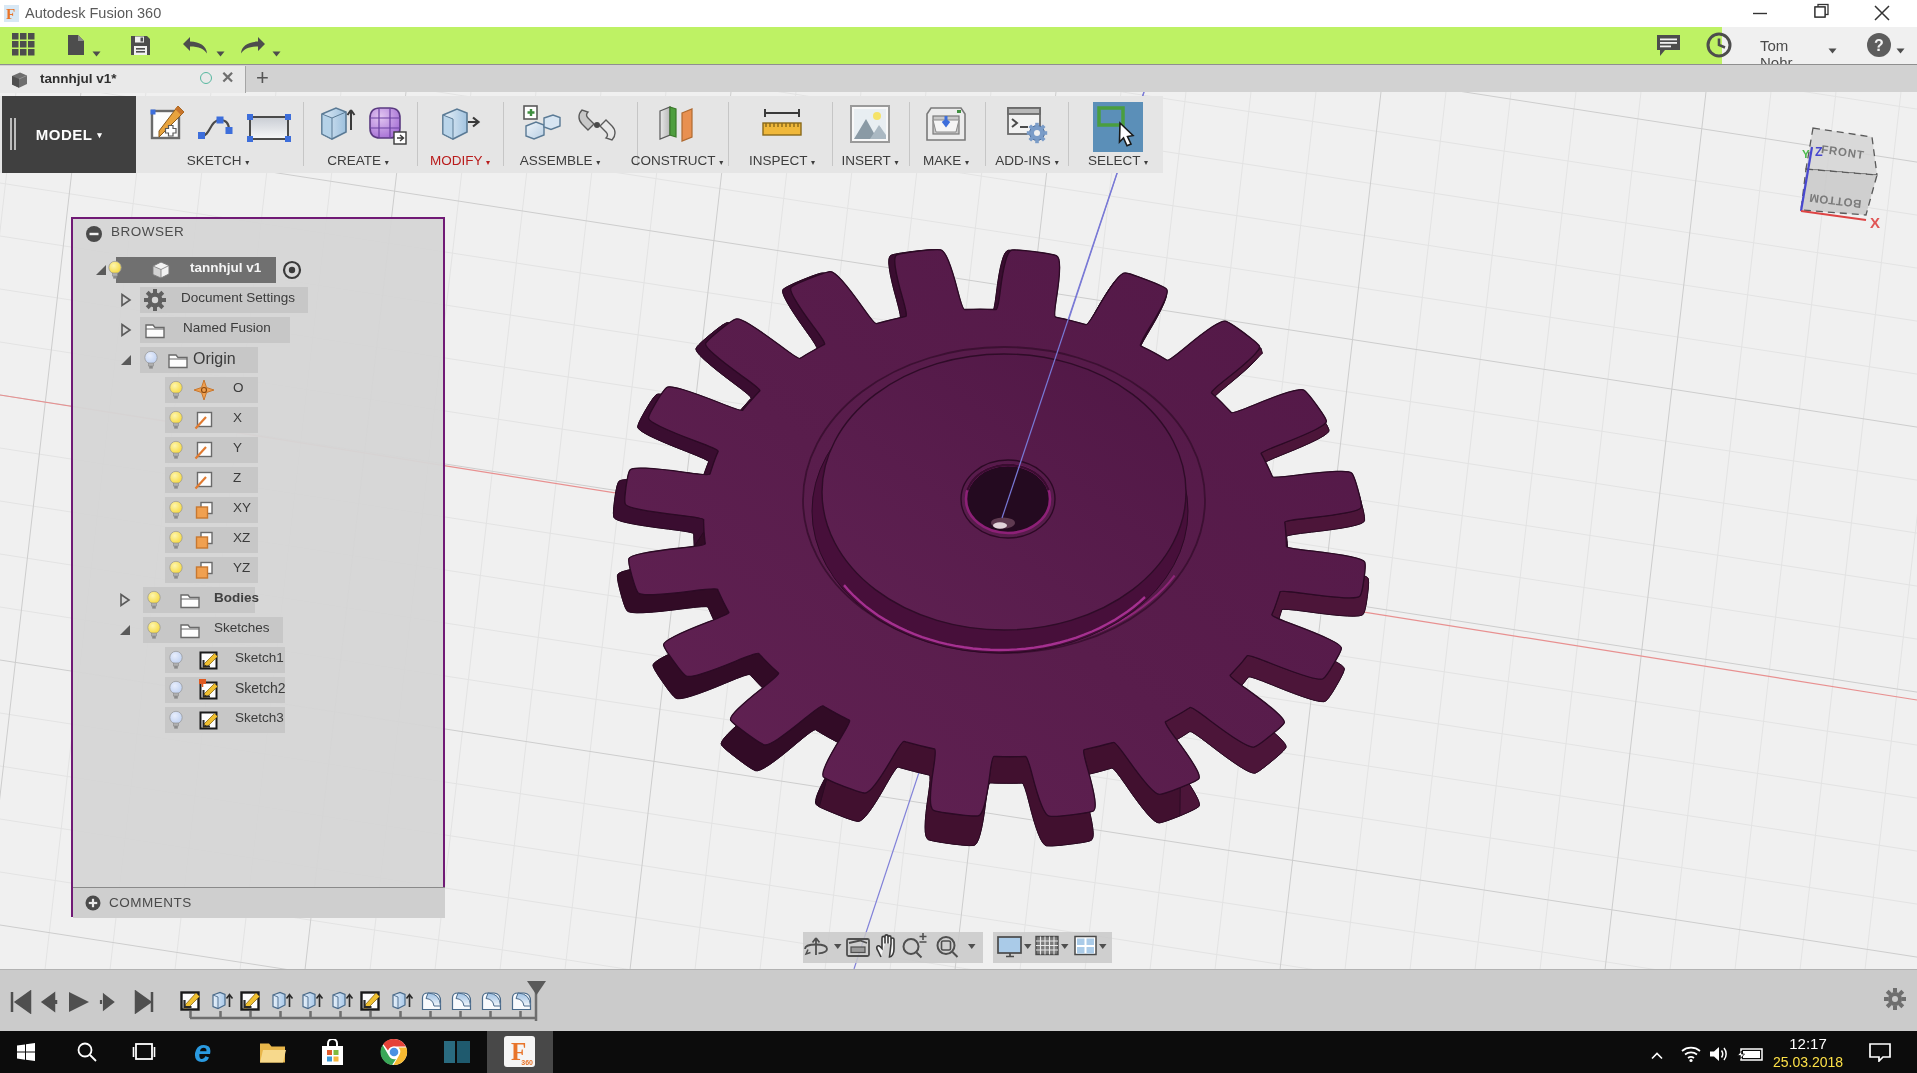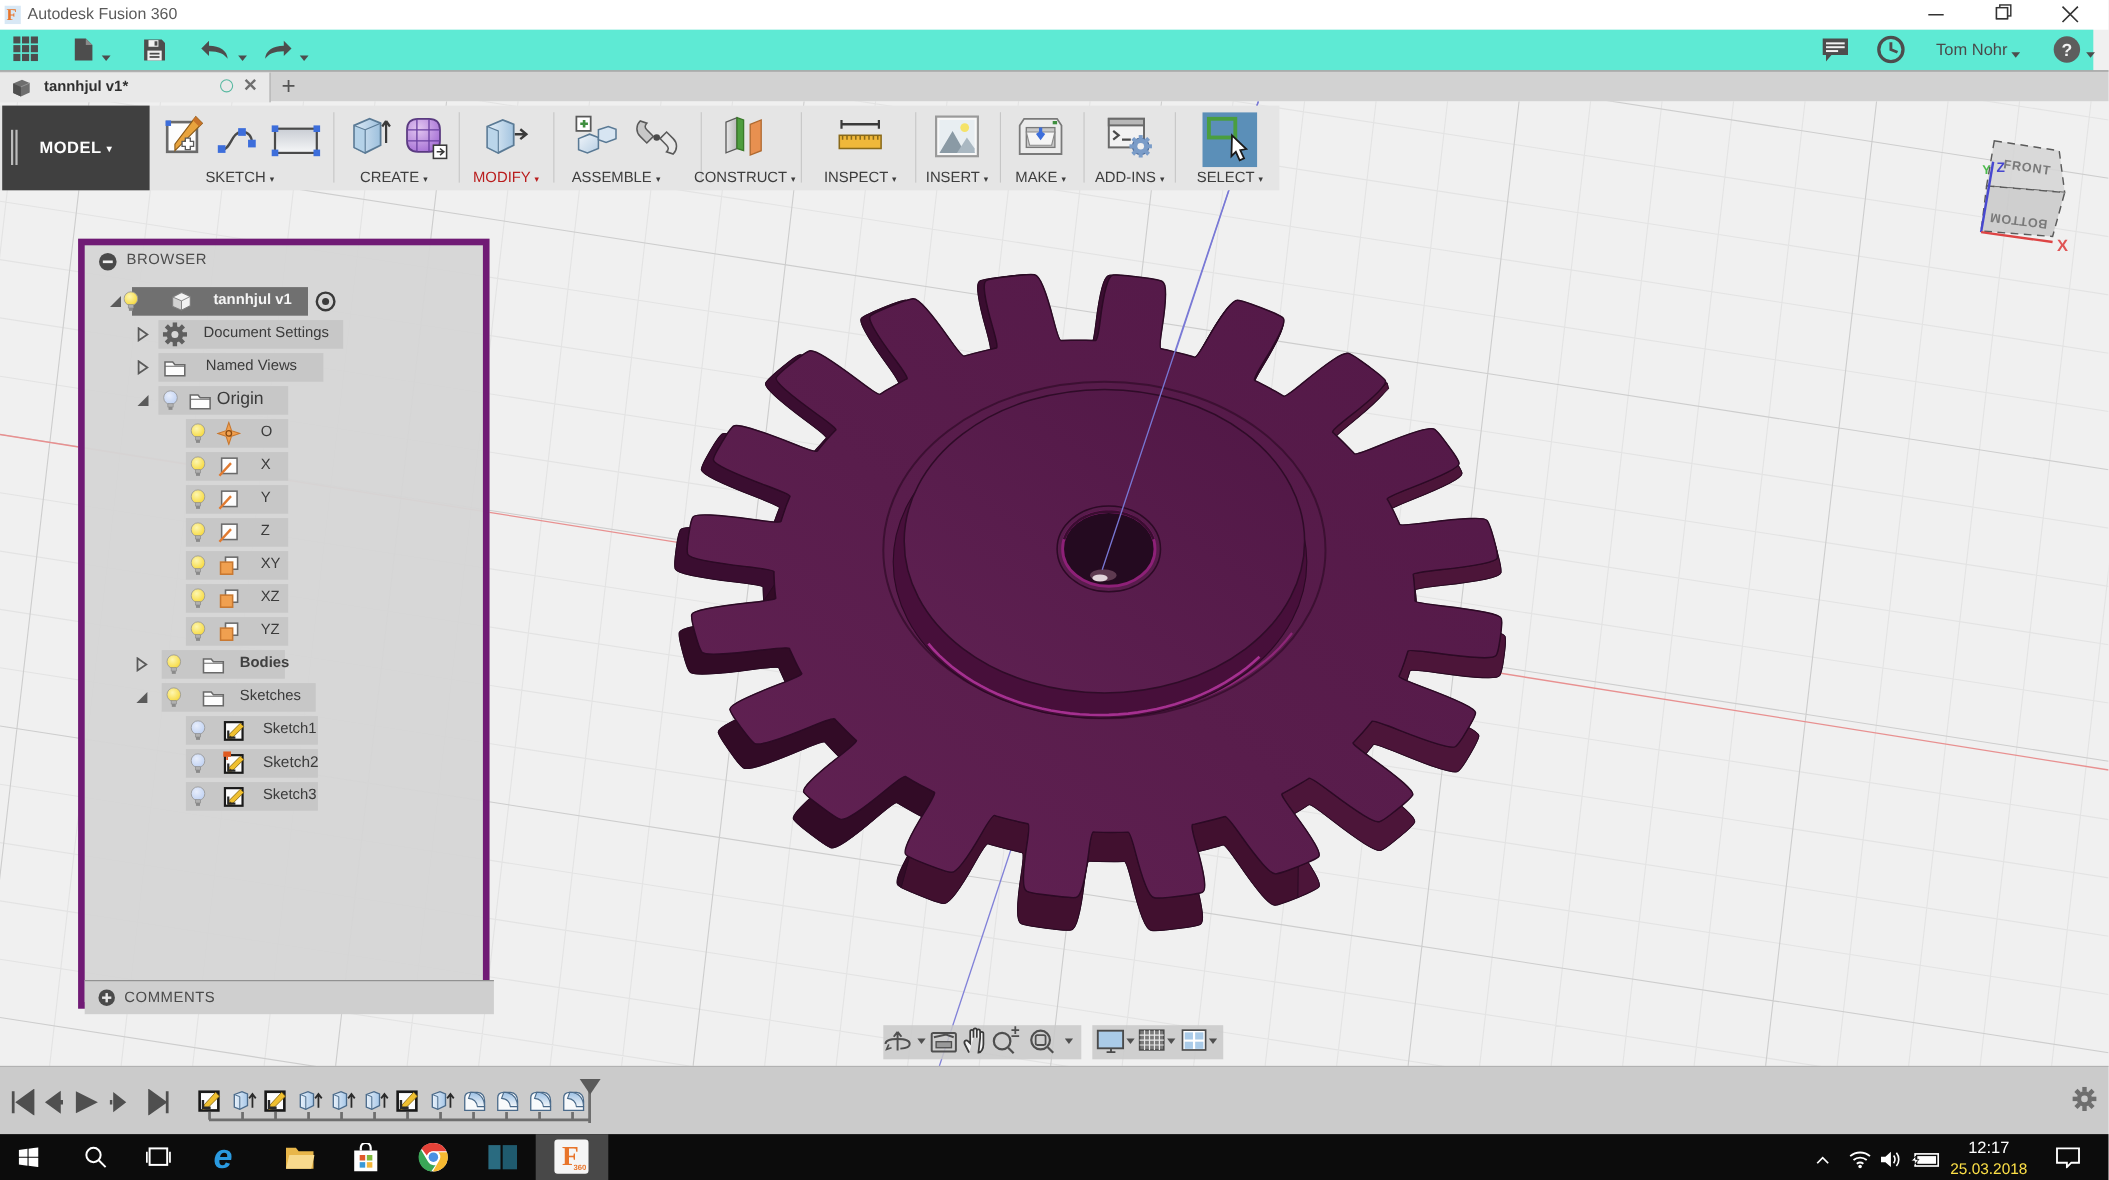--- a/index.html
+++ b/index.html
@@ -62,21 +62,21 @@
   <div style="position:absolute;left:25px;top:5px;font-size:14.5px;color:#5a5a5a">Autodesk Fusion 360</div>
 
 <svg width="160" height="27" viewBox="0 0 160 27" style="position:absolute;right:12px;top:0">
 <path d="M8 13.5 H22" stroke="#333" stroke-width="1.4"></path>
 <rect x="70" y="7" width="10" height="10" fill="none" stroke="#333" stroke-width="1.3"></rect>
 <rect x="73" y="4.5" width="10" height="10" fill="none" stroke="#333" stroke-width="1.3"></rect>
 <rect x="70" y="7" width="10" height="10" fill="#fff" stroke="#333" stroke-width="1.3"></rect>
 <path d="M130 6 L144 20 M144 6 L130 20" stroke="#333" stroke-width="1.5"></path>
 </svg>
 </div>
-<div style="position:absolute;left:0;top:27px;width:1903px;height:37px;background:#5eead4">
+<div style="position:absolute;left:0;top:27px;width:1722px;height:37px;background:#bef264">
   <div style="position:absolute;left:12px;top:6px"><svg width="24" height="24" viewBox="0 0 24 24" style="">
         <rect x="0" y="0" width="6.5" height="6.5" fill="#4d4d4d"></rect>
         <rect x="8" y="0" width="6.5" height="6.5" fill="#4d4d4d"></rect>
         <rect x="16" y="0" width="6.5" height="6.5" fill="#4d4d4d"></rect>
         <rect x="0" y="8" width="6.5" height="6.5" fill="#4d4d4d"></rect>
         <rect x="8" y="8" width="6.5" height="6.5" fill="#4d4d4d"></rect>
         <rect x="16" y="8" width="6.5" height="6.5" fill="#4d4d4d"></rect>
         <rect x="0" y="16" width="6.5" height="6.5" fill="#4d4d4d"></rect>
         <rect x="8" y="16" width="6.5" height="6.5" fill="#4d4d4d"></rect>
         <rect x="16" y="16" width="6.5" height="6.5" fill="#4d4d4d"></rect>
@@ -294,21 +294,21 @@
 </svg></div>
     <div style="position:absolute;left:957px;top:57px;width:140px;text-align:center;font-size:13.5px;color:#3d3d3d;white-space:nowrap">ADD-INS <span style="font-size:8px">▾</span></div>
     <div style="position:absolute;left:1093px;top:6px"><svg width="50" height="50" viewBox="0 0 50 50" style="">
 <rect x="0" y="0" width="50" height="50" fill="#5b8fb8"></rect>
 <rect x="6" y="6" width="24" height="17" fill="none" stroke="#4a9e3f" stroke-width="3.5"></rect>
 <path d="M27 21 L40 33.5 L34.5 34.5 L38 42 L34 43.8 L30.5 36 L26.5 40 Z" fill="#fff" stroke="#1a1a1a" stroke-width="1.6"></path>
 </svg></div>
     <div style="position:absolute;left:1048px;top:57px;width:140px;text-align:center;font-size:13.5px;color:#3d3d3d;white-space:nowrap">SELECT <span style="font-size:8px">▾</span></div>
   </div>
 
-<div style="position:absolute;left:71px;top:217px;width:374px;height:700px;background:rgba(213,213,213,0.96);border:6px solid #701a75;box-sizing:border-box">
+<div style="position:absolute;left:71px;top:217px;width:374px;height:700px;background:rgba(213,213,213,0.96);border:2px solid #701a75;box-sizing:border-box">
   <div style="position:absolute;left:12px;top:6px"><svg width="18" height="18" viewBox="0 0 18 18" style="">
         <circle cx="9" cy="9" r="8" fill="#4a4a4a"></circle>
         <rect x="4.5" y="7.8" width="9" height="2.4" fill="#f0f0f0"></rect>
       </svg></div>
   <div style="position:absolute;left:38px;top:5px;font-size:13.5px;color:#4c4c4c;letter-spacing:0.5px">BROWSER</div>
   <div style="position:absolute;left:43px;top:38px;width:160px;height:26px;background:#707070"></div>
     <div style="position:absolute;left:21px;top:44px"><svg width="14" height="14" viewBox="0 0 14 14" style="">
         <path d="M12 2 L12 12 L2 12 Z" fill="#5a5a5a"></path>
       </svg></div>
     <div style="position:absolute;left:35px;top:41px"><svg width="14" height="20" viewBox="0 0 14 20" style="">
@@ -352,21 +352,21 @@
       </svg></div>
     <div style="position:absolute;left:108px;top:71px;font-size:13.5px;color:#3b3b3b;font-weight:normal;white-space:nowrap">Document Settings</div>
     <div style="position:absolute;left:67px;top:98px;width:150px;height:26px;background:#c7c7c7"></div>
     <div style="position:absolute;left:46px;top:104px"><svg width="13" height="14" viewBox="0 0 13 14" style="">
         <path d="M3 1.5 L11 7 L3 12.5 Z" fill="none" stroke="#5a5a5a" stroke-width="1.6"></path>
       </svg></div>
     <div style="position:absolute;left:71px;top:102px"><svg width="22" height="18" viewBox="0 0 22 18" style="">
         <path d="M2 4 h7 l2 2.5 h9 v10 h-18 z" fill="#fdfdfd" stroke="#6a6a6a" stroke-width="1.4"></path>
 <path d="M2 8 h18" stroke="#6a6a6a" stroke-width="1"></path>
       </svg></div>
-    <div style="position:absolute;left:110px;top:101px;font-size:13.5px;color:#3b3b3b;font-weight:normal;white-space:nowrap">Named Views</div>
+    <div style="position:absolute;left:110px;top:101px;font-size:13.5px;color:#3b3b3b;font-weight:normal;white-space:nowrap">Named Fusion</div>
     <div style="position:absolute;left:67px;top:128px;width:118px;height:26px;background:#c7c7c7"></div>
     <div style="position:absolute;left:46px;top:134px"><svg width="14" height="14" viewBox="0 0 14 14" style="">
         <path d="M12 2 L12 12 L2 12 Z" fill="#5a5a5a"></path>
       </svg></div>
     <div style="position:absolute;left:71px;top:131px"><svg width="14" height="20" viewBox="0 0 14 20" style="">
         <defs>
           <radialGradient id="bbb8ccf0" cx="0.4" cy="0.35" r="0.8">
             <stop offset="0" stop-color="#e8eefc"></stop>
             <stop offset="1" stop-color="#b8ccf0"></stop>
           </radialGradient>

